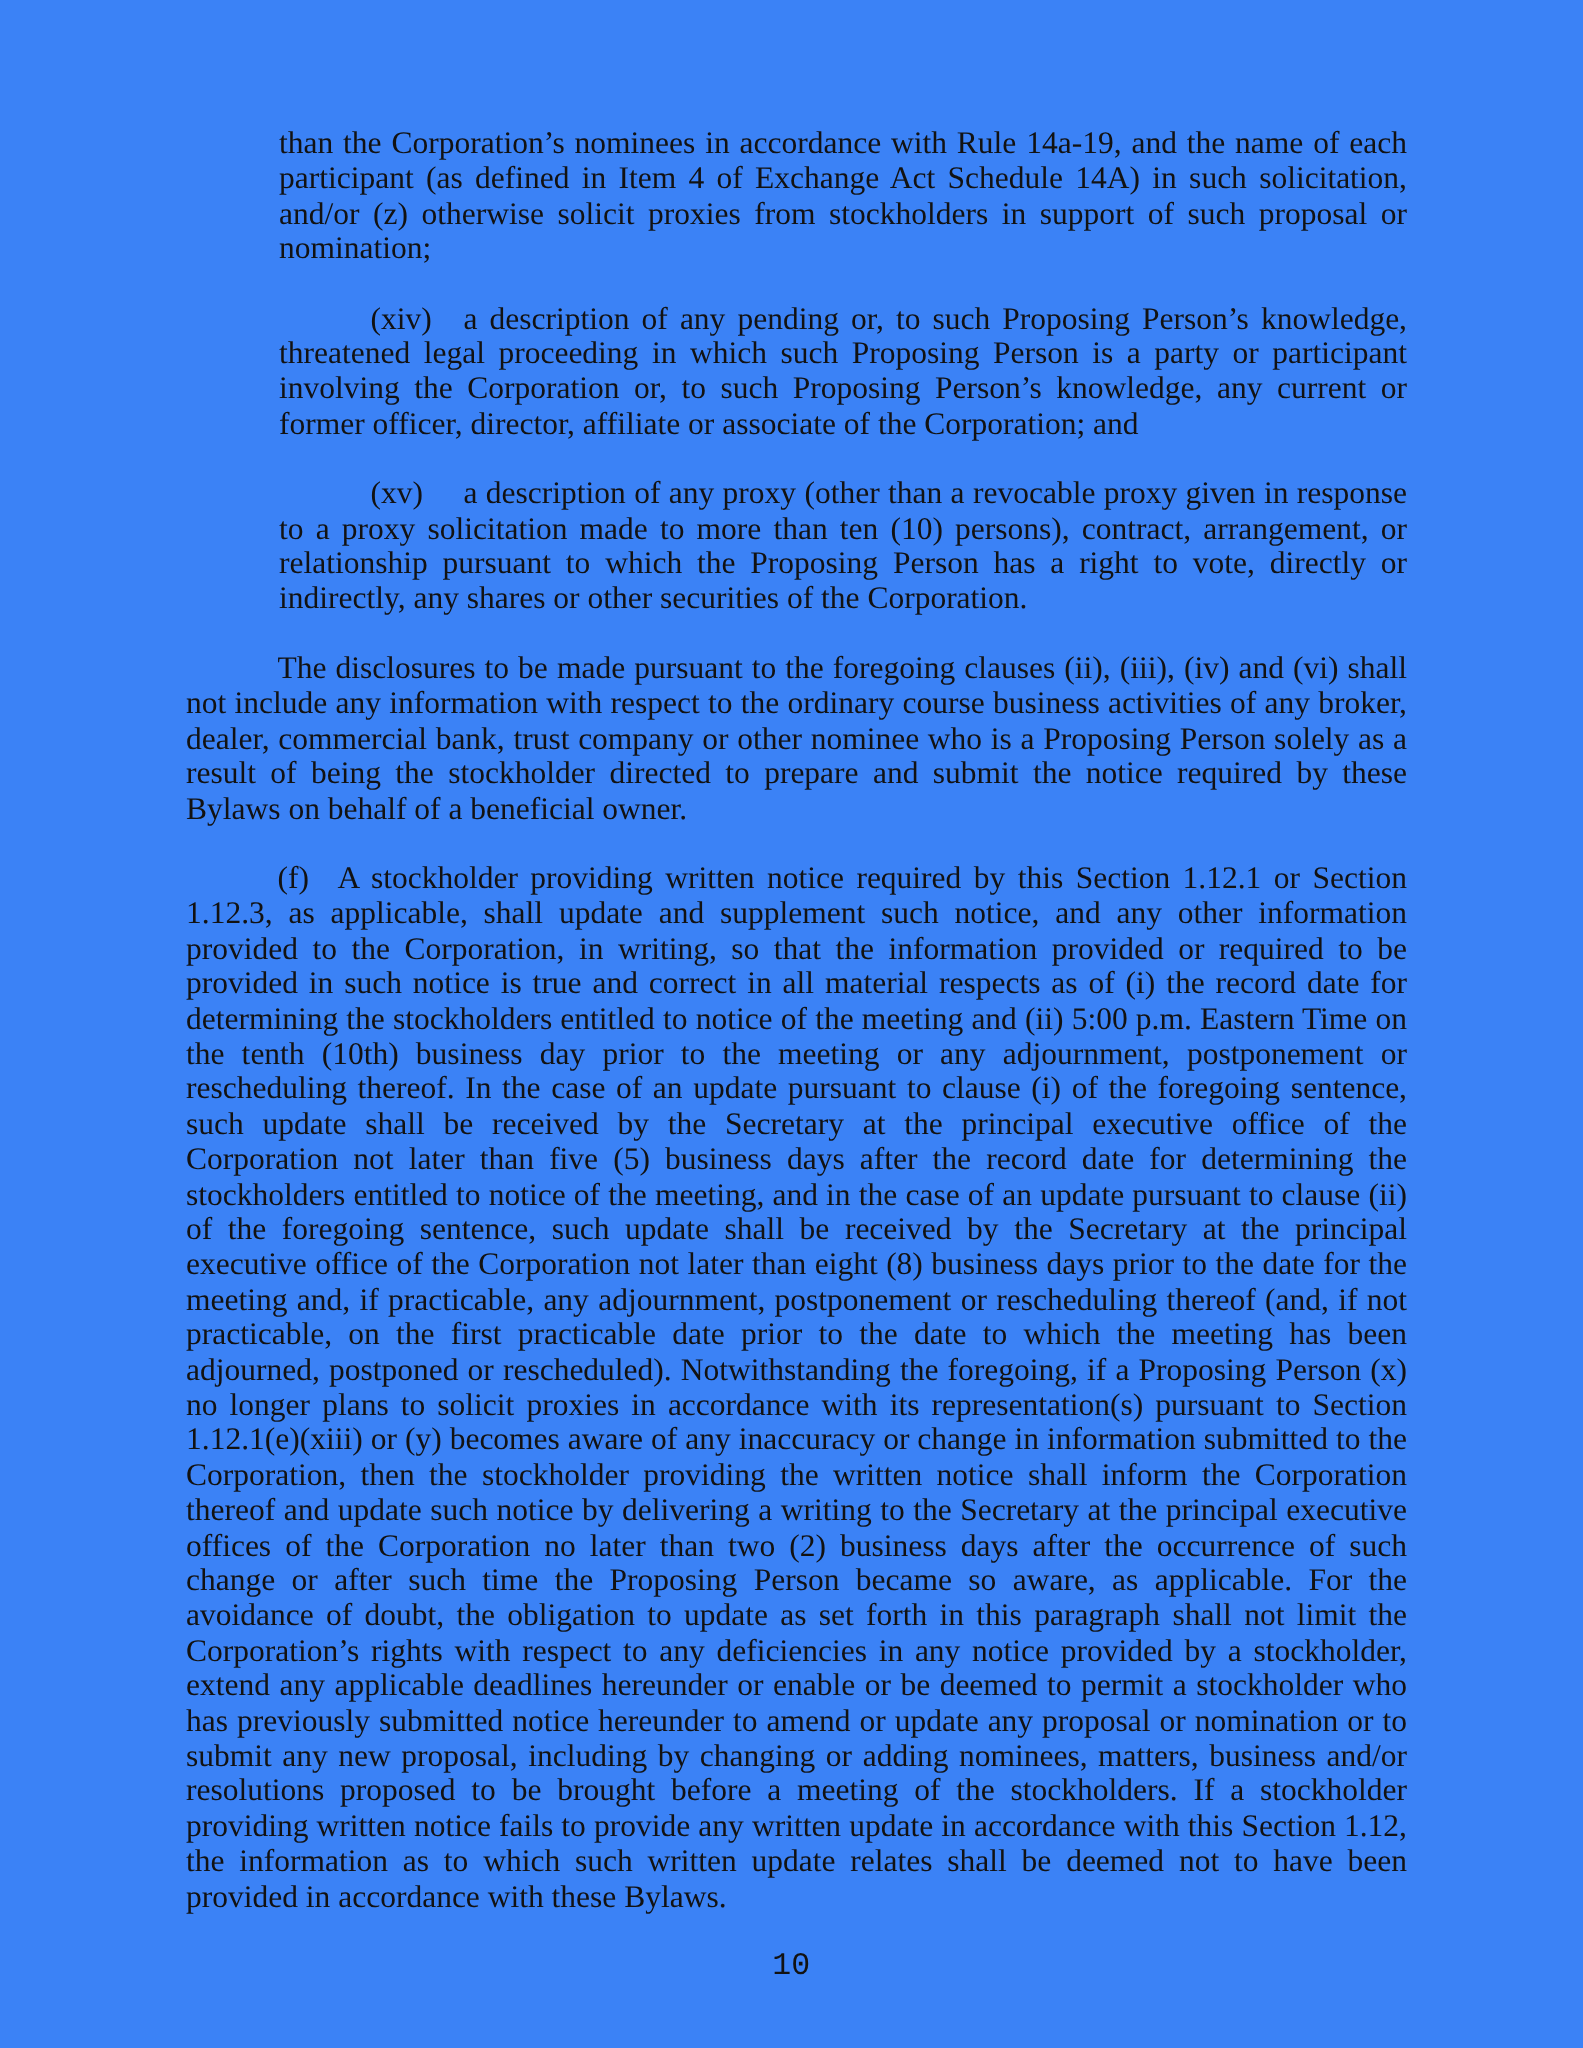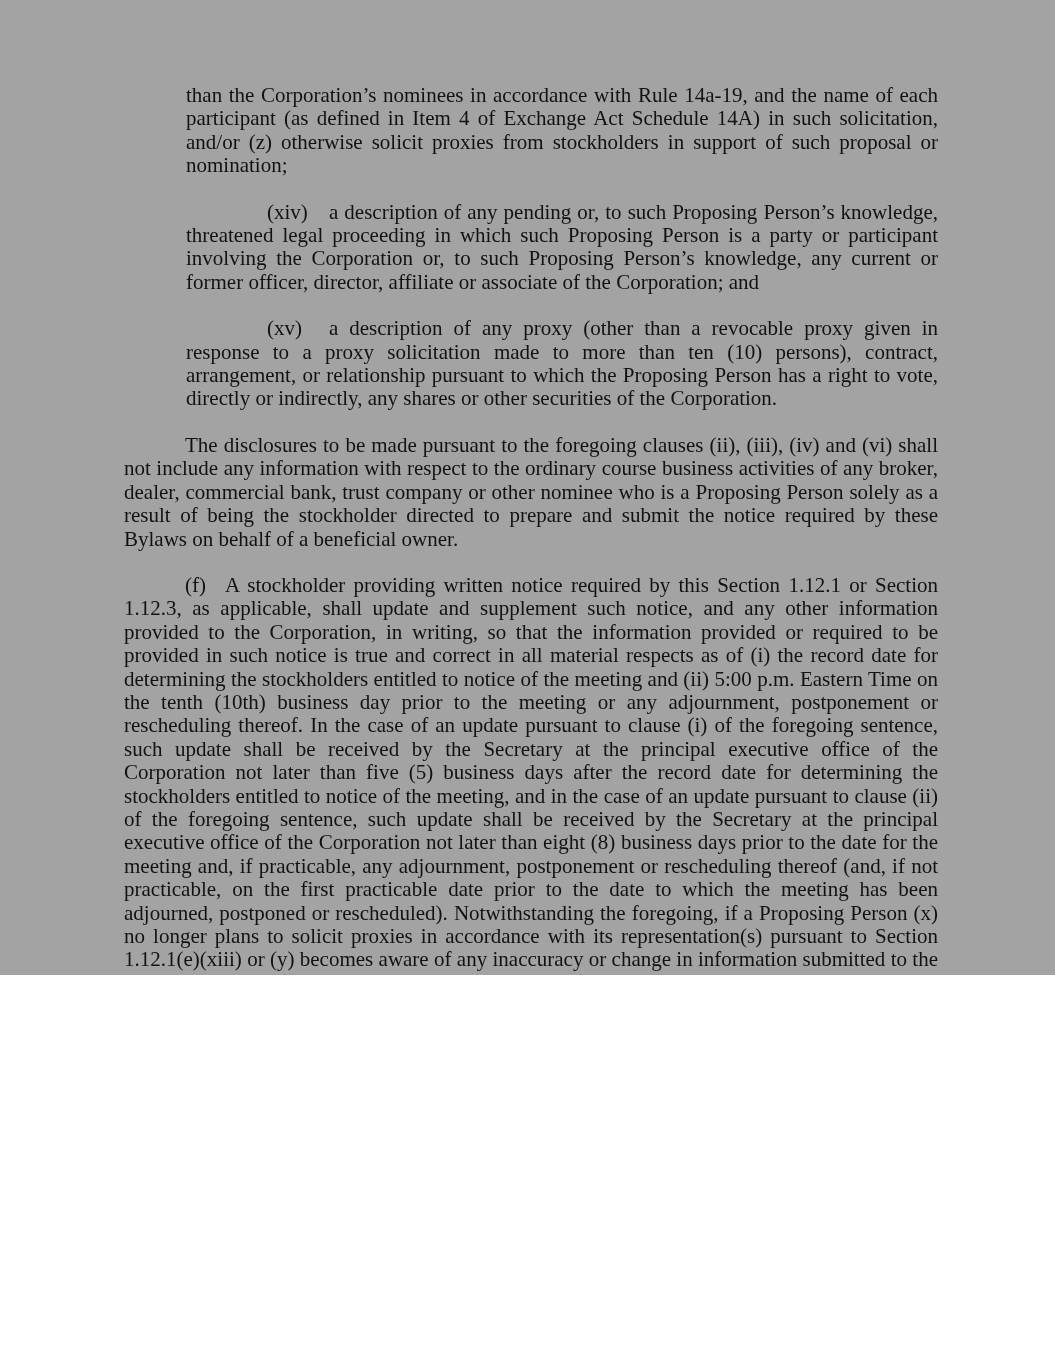--- a/index.html
+++ b/index.html
@@ -3,22 +3,22 @@
 <meta charset="utf-8">
 <style>
   html, body {
     margin: 0;
     padding: 0;
     background: #ffffff;
   }
   .page {
     position: relative;
     width: 1055px;
-    height: 975px;
-    background: #a3a3a3;
+    height: 1365px;
+    background: #3b82f6;
     overflow: hidden;
     font-family: "Liberation Serif", "DejaVu Serif", serif;
     font-size: 21px;
     line-height: 23.4px;
     color: #121212;
     box-sizing: border-box;
     padding: 84px 117px 0 124px;
   }
   .para {
     margin: 0 0 23px 0;
@@ -31,21 +31,21 @@
   .indent-block {
     margin-left: 62px;
   }
   .first-line-indent {
     text-indent: 61px;
   }
   .clause-label {
     display: inline-block;
     text-indent: 0;
   }
-  .label-w62 { width: 62px; margin-left: 20px; }
+  .label-w62 { width: 62px; }
   .label-w40 { width: 40px; }
   .page-number {
     position: absolute;
     top: 1300px;
     left: 0;
     width: 1055px;
     text-align: center;
     font-family: Liberation Mono, monospace;
     font-size: 21px;
     color: #121212;

